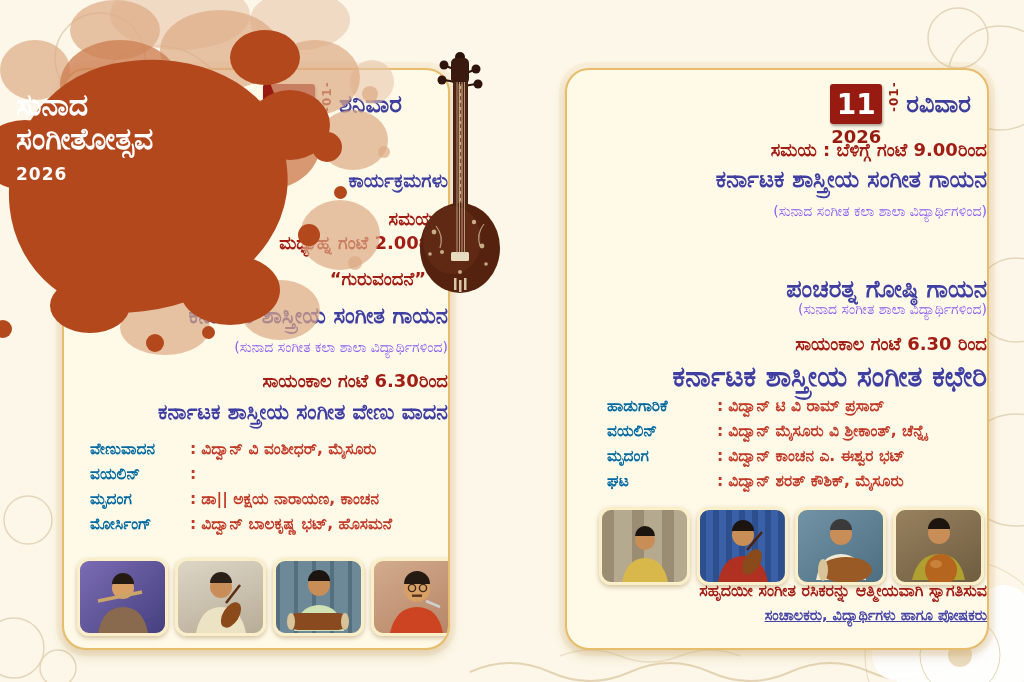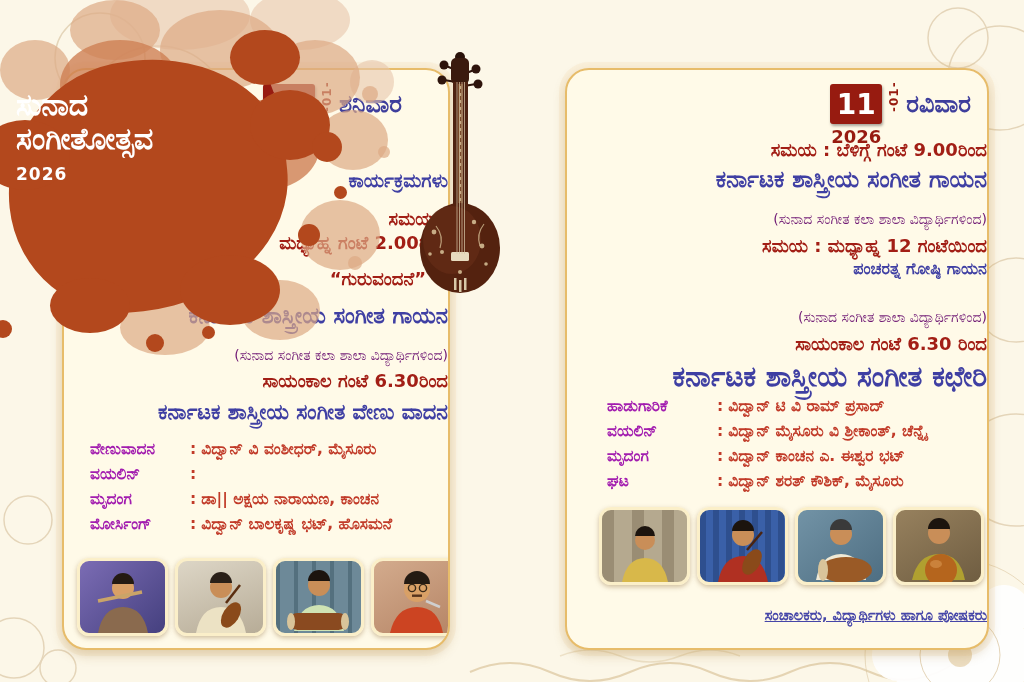--- a/index.html
+++ b/index.html
@@ -8,21 +8,21 @@
   
   .bg-decor{position:absolute;left:0;top:0;z-index:0;pointer-events:none;}
   
   .card{position:absolute;background:#FFFAE8;border:2px solid #E7BC6A;border-radius:24px;
     box-shadow:0 5px 12px rgba(150,110,40,.28),0 0 0 6px rgba(231,188,106,.10);z-index:1;overflow:hidden;}
   .card-left{left:62px;top:68px;width:384px;height:578px;}
   .card-right{left:565px;top:68px;width:420px;height:578px;}
   .ctr{position:absolute;left:0;right:0;text-align:right;white-space:nowrap;line-height:1.15;}
   .maroon{color:#A21E15;font-weight:bold;}
   .blue{color:#3F3FA3;font-weight:bold;}
-  .gray{color:#701a75;margin-top:8px;}
+  .gray{color:#8b5cf6;}
   
   .dateblock{position:absolute;display:flex;align-items:flex-start;gap:5px;}
   .card-left .dateblock{top:14px;right:46px;}
   .card-right .dateblock{top:14px;right:16px;}
   .daycol{display:flex;flex-direction:column;align-items:center;}
   .daybox{width:52px;height:40px;background:#971B10;color:#fff;font-size:28px;font-weight:bold;
     display:flex;align-items:center;justify-content:center;border-radius:3px;box-shadow:1px 2px 3px rgba(0,0,0,.35);}
   .yeartxt{color:#971B10;font-weight:bold;font-size:18px;margin-top:2px;}
   .monthsep{display:inline-block;color:#971B10;font-weight:bold;font-size:12px;letter-spacing:1px;
     transform:rotate(-90deg);margin-top:14px;width:14px;}
@@ -36,31 +36,31 @@
   .l-event1{top:233px;font-size:22px;}
   .l-sub1{top:269px;font-size:14px;}
   .l-time2{top:301px;font-size:18px;}
   .l-event2{top:330px;font-size:21px;}
   .l-artists{position:absolute;top:370px;left:26px;right:8px;}
   
   .r-time1{top:70px;font-size:18px;}
   .r-event1{top:96px;font-size:23px;}
   .r-sub1{top:133px;font-size:14px;}
   .r-time2{top:166px;font-size:18px;}
-  .r-event2{top:190px;font-size:16px;}
+  .r-event2{top:206px;font-size:24px;}
   .r-sub2{top:231px;font-size:14px;}
   .r-time3{top:264px;font-size:18px;}
   .r-event3{top:291px;font-size:28px;}
   .r-artists{position:absolute;top:327px;left:40px;right:8px;}
   .r-close1{top:512px;font-size:16px;}
   .r-close2{top:537px;font-size:14.5px;color:#4646A8;font-weight:bold;text-decoration:underline;}
   .r-close3{top:559px;font-size:14.5px;color:#4646A8;font-weight:bold;}
   
   .artist-row{display:flex;align-items:baseline;margin-bottom:7px;white-space:nowrap;font-size:15.5px;}
-  .artist-role{color:#a21caf;font-weight:bold;flex:0 0 100px;}
+  .artist-role{color:#0369a1;font-weight:bold;flex:0 0 100px;}
   .r-artists .artist-role{flex:0 0 110px;}
   .artist-colon{color:#C13A28;font-weight:bold;margin-right:5px;}
   .artist-name{color:#C13A28;font-weight:bold;}
   
   .photos-row{position:absolute;display:flex;gap:7px;}
   .card-left .photos-row{top:488px;left:13px;}
   .card-right .photos-row{top:437px;left:32px;}
   .photo{width:85px;height:72px;border-radius:12px;border:3px solid #FBEFC9;overflow:hidden;
     box-shadow:0 2px 5px rgba(120,80,20,.35);position:relative;flex:0 0 auto;}
   .photo svg{position:absolute;left:0;top:0;}
@@ -219,21 +219,20 @@
         <div class="daybox">11</div>
         <div class="yeartxt">2026</div>
       </div>
       <span class="monthsep">-01-</span>
       <span class="weekday">ರವಿವಾರ</span>
     </div>
 
     <div class="ctr maroon r-time1">ಸಮಯ : ಬೆಳಿಗ್ಗೆ ಗಂಟೆ 9.00ರಿಂದ</div>
     <div class="ctr blue r-event1">ಕರ್ನಾಟಕ ಶಾಸ್ತ್ರೀಯ ಸಂಗೀತ ಗಾಯನ</div>
     <div class="ctr gray r-sub1">(ಸುನಾದ ಸಂಗೀತ ಕಲಾ ಶಾಲಾ ವಿದ್ಯಾರ್ಥಿಗಳಿಂದ)</div>
-    <div class="ctr maroon r-time2">ಸಮಯ : ಮಧ್ಯಾಹ್ನ 12 ಗಂಟೆಯಿಂದ</div>
     <div class="ctr blue r-event2">ಪಂಚರತ್ನ ಗೋಷ್ಠಿ ಗಾಯನ</div>
     <div class="ctr gray r-sub2">(ಸುನಾದ ಸಂಗೀತ ಶಾಲಾ ವಿದ್ಯಾರ್ಥಿಗಳಿಂದ)</div>
     <div class="ctr maroon r-time3">ಸಾಯಂಕಾಲ ಗಂಟೆ 6.30 ರಿಂದ</div>
     <div class="ctr blue r-event3">ಕರ್ನಾಟಕ ಶಾಸ್ತ್ರೀಯ ಸಂಗೀತ ಕಛೇರಿ</div>
 
     <div class="r-artists">
       <div class="artist-row">
         <span class="artist-role">ಹಾಡುಗಾರಿಕೆ</span>
         <span class="artist-colon">:</span>
         <span class="artist-name">ವಿದ್ವಾನ್ ಟಿ ವಿ ರಾಮ್ ಪ್ರಸಾದ್</span>
@@ -285,20 +284,21 @@
         <svg width="85" height="72" viewBox="0 0 85 72">
           <circle cx="43" cy="23" r="11" fill="#C98E58"></circle>
           <path d="M32 19 a11 11 0 0 1 22 0 Z" fill="#1c140e"></path>
           <path d="M16 70 q6 -26 27 -26 q21 0 26 26 Z" fill="#b0a030"></path>
           <circle cx="45" cy="60" r="16" fill="#b5651d"></circle>
           <ellipse cx="40" cy="54" rx="6" ry="4" fill="#cf8a43" opacity="0.8"></ellipse>
         </svg>
       </div>
     </div>
 
+    <div class="ctr maroon r-close1">ಸಹೃದಯೀ ಸಂಗೀತ ರಸಿಕರನ್ನು ಆತ್ಮೀಯವಾಗಿ ಸ್ವಾಗತಿಸುವ</div>
     <div class="ctr r-close2">ಸಂಚಾಲಕರು, ವಿದ್ಯಾರ್ಥಿಗಳು ಹಾಗೂ ಪೋಷಕರು</div>
   </div>
 
   <div class="splatter">
     <div class="splat sp-faint" style="left:110px;top:-20px;width:140px;height:70px;"></div>
     <div class="splat sp-faint" style="left:250px;top:-10px;width:100px;height:60px;"></div>
     <div class="splat sp-faint" style="left:350px;top:60px;width:44px;height:44px;"></div>
     <div class="splat sp-light" style="left:70px;top:0;width:90px;height:60px;"></div>
     <div class="splat sp-light" style="left:160px;top:10px;width:120px;height:80px;"></div>
     <div class="splat sp-light" style="left:270px;top:40px;width:90px;height:75px;"></div>

